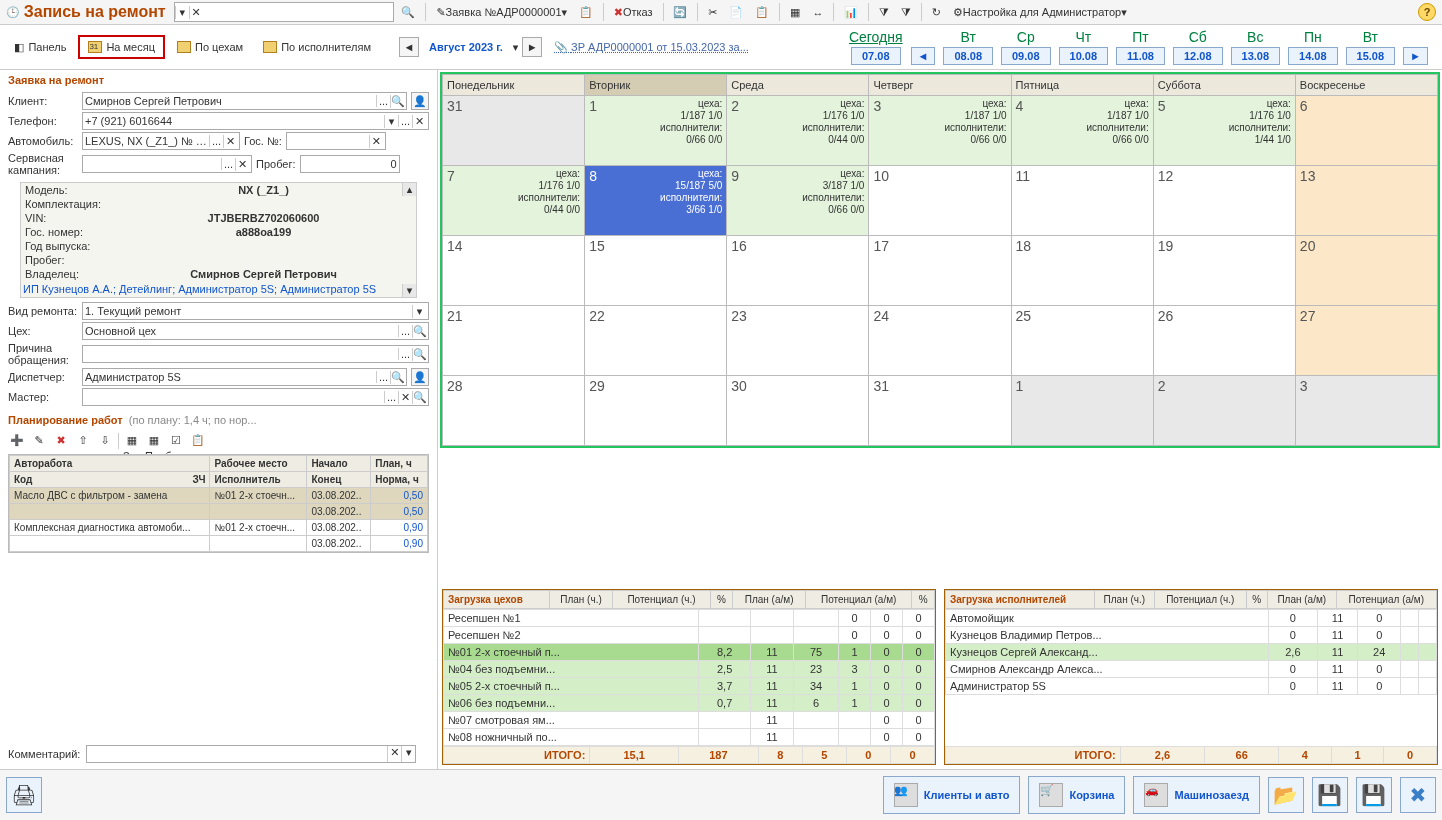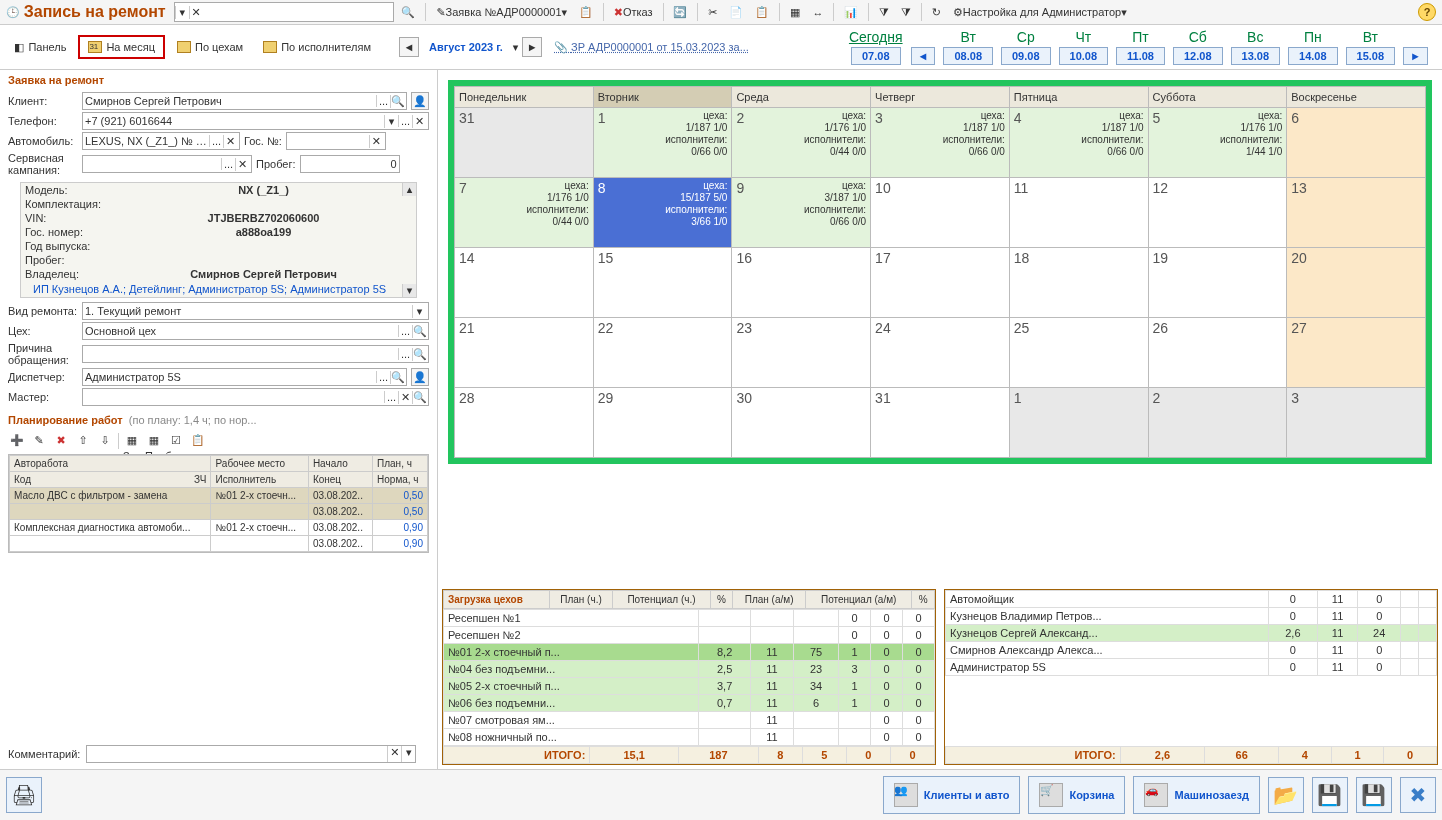--- a/index.html
+++ b/index.html
@@ -43,37 +43,37 @@
 .form-row .lbl-wide { width: 70px; flex-shrink: 0; }
 .form-row .field { flex: 1; height: 18px; border: 1px solid #aaa; background: #fff; display: flex; align-items: center; padding: 0 2px; overflow: hidden; white-space: nowrap; }
 .form-row .field .val { flex: 1; overflow: hidden; text-overflow: ellipsis; }
 .form-row .field .dots { width: 14px; text-align: center; border-left: 1px solid #ccc; cursor: pointer; }
 .icon-btn { width: 18px; height: 18px; border: 1px solid #aaa; background: #f5f5f5; text-align: center; line-height: 16px; cursor: pointer; flex-shrink: 0; }
 
 .info-block { margin: 2px 20px; border: 1px solid #ccc; background: #f5f5f0; }
 .info-block .info-row { display: flex; padding: 1px 4px; }
 .info-block .ilbl { width: 90px; }
 .info-block .ival { flex: 1; font-weight: bold; text-align: center; }
-.info-block .assignee { color: #1155cc; padding: 2px 12px; }
+.info-block .assignee { color: #1155cc; padding: 2px 2px; }
 .info-block .scroll-btn { position: absolute; right: 0; width: 14px; background: #e8e8e8; border-left: 1px solid #ccc; text-align: center; cursor: pointer; }
 
 
 .plan-title { color: #b34700; font-weight: bold; padding: 4px 8px; }
 .plan-sub { color: #888; font-weight: normal; }
 .plan-toolbar { display: flex; align-items: center; gap: 4px; padding: 2px 8px; }
 .plan-toolbar .pt-btn { width: 18px; height: 18px; text-align: center; line-height: 16px; cursor: pointer; }
 .plan-table { margin: 2px 8px; border: 1px solid #bbb; }
 .plan-table table { width: 100%; border-collapse: collapse; }
 .plan-table th, .plan-table td { border: 1px solid #ccc; padding: 2px 4px; font-size: 10px; }
-.plan-table th { background: #efece3; text-align: left; font-weight: normal; }
+.plan-table th { background: #efece3; text-align: left; font-weight: bold; }
 .plan-table .sel td { background: #ded7be; }
 .plan-table .numcell { text-align: right; color: #1155cc; }
 
 
-.calendar-wrap { border: 6px solid #22c55e; margin: 10px; }
+.calendar-wrap { border: 2px solid #22c55e; margin: 2px; }
 .calendar { width: 100%; border-collapse: collapse; table-layout: fixed; }
 .calendar th { background: #ece8dc; border: 1px solid #bbb; padding: 4px; text-align: left; font-weight: normal; }
 .calendar th.today-hdr { background: #d4cdb4; }
 .calendar td { border: 1px solid #bbb; height: 70px; vertical-align: top; padding: 2px 4px; position: relative; }
 .calendar td .daynum { font-size: 14px; color: #555; }
 .calendar td.prev-month, .calendar td.next-month { background: #e8e8e8; color: #aaa; }
 .calendar td.green { background: #e3f3dc; }
 .calendar td.blue { background: #4a6fd4; color: #fff; }
 .calendar td.blue .daynum { color: #fff; }
 .calendar td.orange { background: #fce8c8; }
@@ -575,20 +575,32 @@
                   <td>187</td>
                   <td>8</td>
                   <td>5</td>
                   <td>0</td>
                   <td>0</td>
                 </tr>
               </tfoot>
             </table>
           </div>
         <div class="bt-panel" id="bt-performers">
+            <table>
+              <thead>
+                <tr>
+                  <th>Загрузка исполнителей</th>
+                  <th>План (ч.)</th>
+                  <th>Потенциал (ч.)</th>
+                  <th>%</th>
+                  <th>План (а/м)</th>
+                  <th>Потенциал (а/м)</th>
+                </tr>
+              </thead>
+            </table>
             <div class="bt-body">
               <table>
                 <tbody>
                   <tr class="">
                     <td>Автомойщик</td>
                     <td>0</td>
                     <td>11</td>
                     <td>0</td>
                     <td></td>
                     <td></td>

